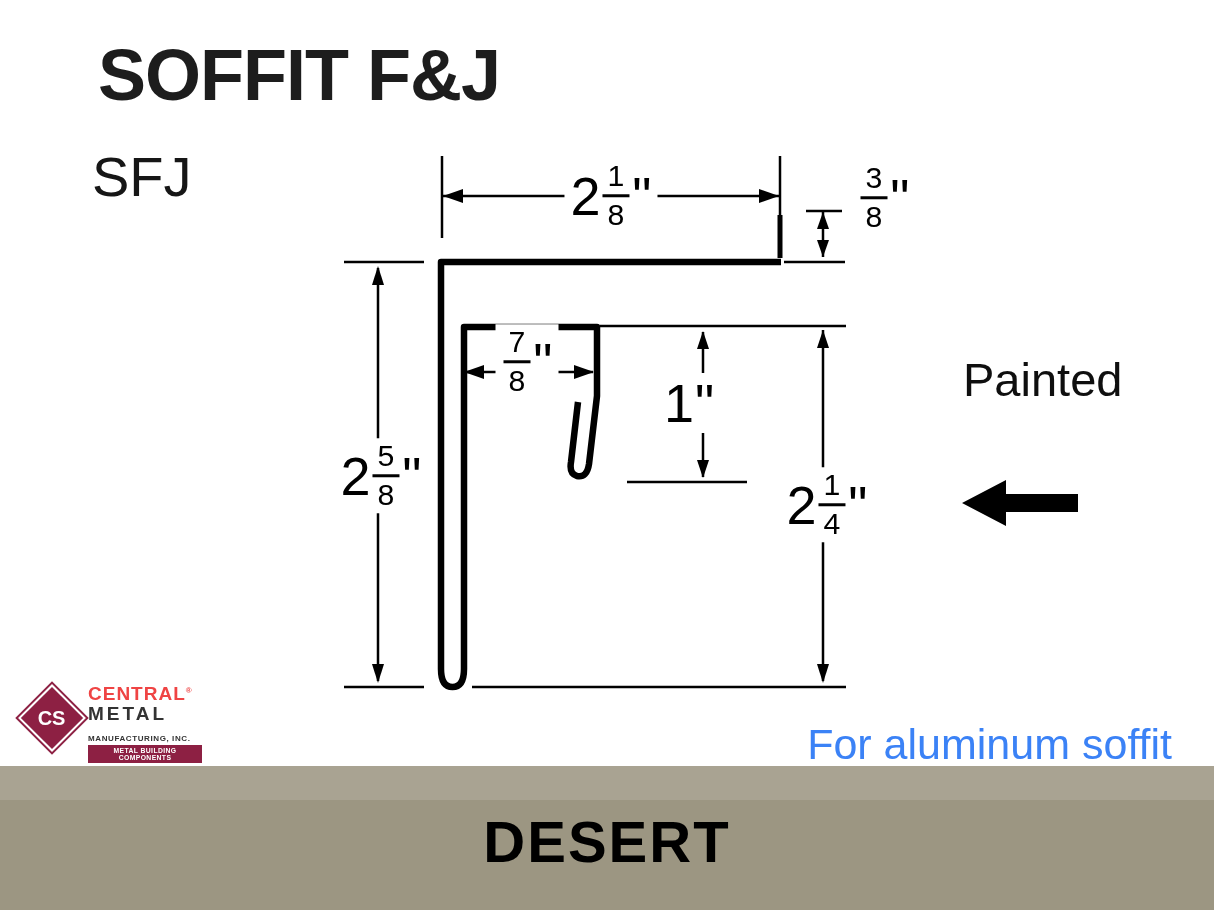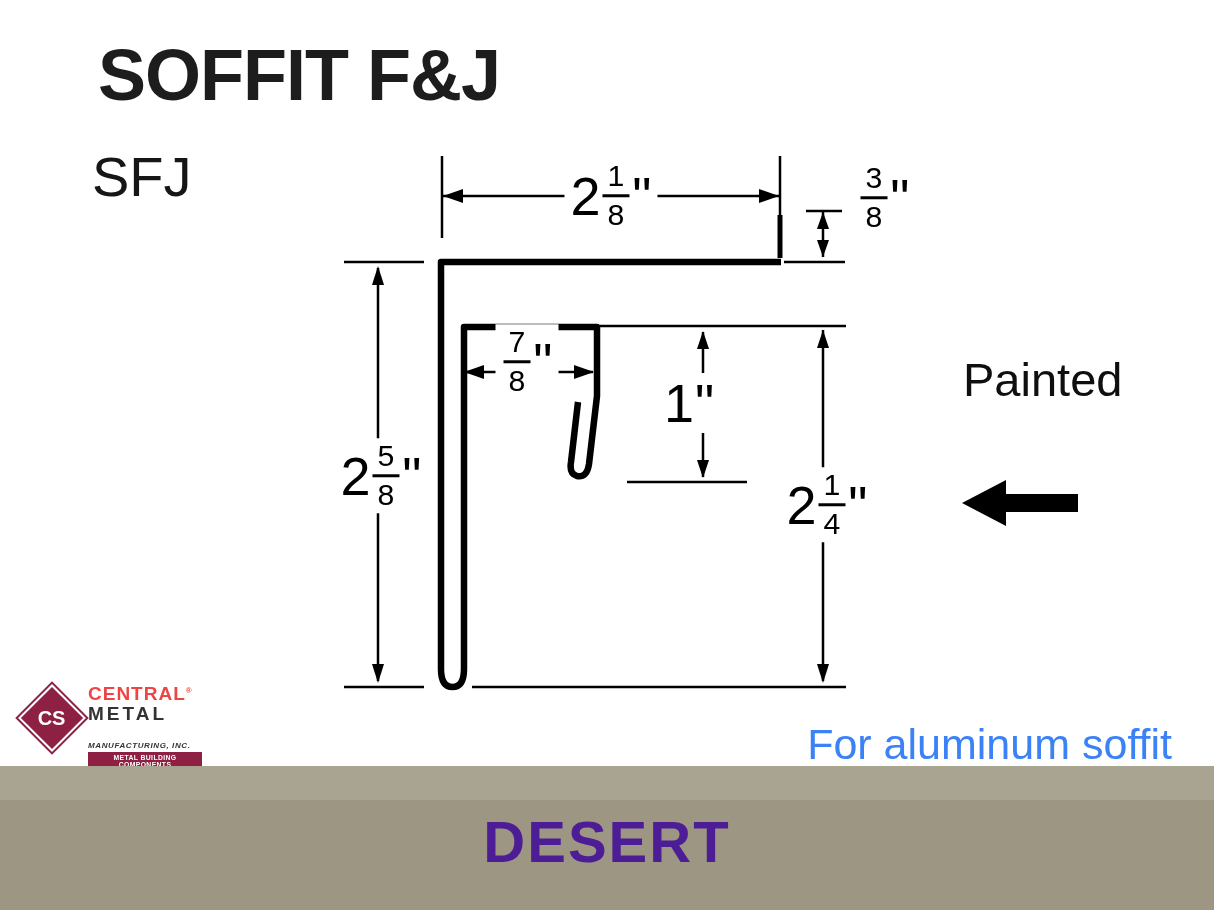--- a/index.html
+++ b/index.html
@@ -54,32 +54,32 @@
     box-shadow:0 0 0 2px #fff, 0 0 0 4px #8d2043;
   }
   .logo-cs{
     transform:rotate(-45deg); color:#fff; font-weight:bold;
     font-size:20px; letter-spacing:0;
   }
   .logo-text{position:absolute; left:62px; top:0; width:114px;}
   .logo-line1{font-size:19px; font-weight:bold; color:#ef4444; letter-spacing:1px; line-height:1.05;}
   .logo-line1 .reg{font-size:8px; vertical-align:super;}
   .logo-line2{font-size:19px; font-weight:bold; color:#333; letter-spacing:3px; line-height:1.05;}
-  .logo-sub{font-size:8px; font-weight:bold; color:#333; letter-spacing:0.6px; margin-top:17px;font-style:italic;}
+  .logo-sub{font-size:8px; font-weight:bold; color:#333; letter-spacing:0.6px; margin-top:10px;}
   .logo-tag{
     margin-top:2px; background:#8d2043; color:#fff; text-align:center;
     font-size:6.8px; font-weight:bold; letter-spacing:0.4px; padding:2px 2px;
   }
 
   
   .band-swatch{position:absolute; left:0; top:766px; width:1214px; height:34px; background:#a9a392;}
   .band-main{position:absolute; left:0; top:800px; width:1214px; height:110px; background:#9c9682;}
   .band-label{
     margin-top:8px; width:100%; text-align:center;
-    font-size:58px; font-weight:800; letter-spacing:2px; color:#4c1d95;
+    font-size:58px; font-weight:800; letter-spacing:2px; color:#000000;
   }
 </style>
 </head>
 <body>
 
 <div class="page">
 
   <svg class="diagram" viewBox="0 0 1214 910">
 
     <g stroke="#000" stroke-width="6.5" fill="none" stroke-linejoin="round">

